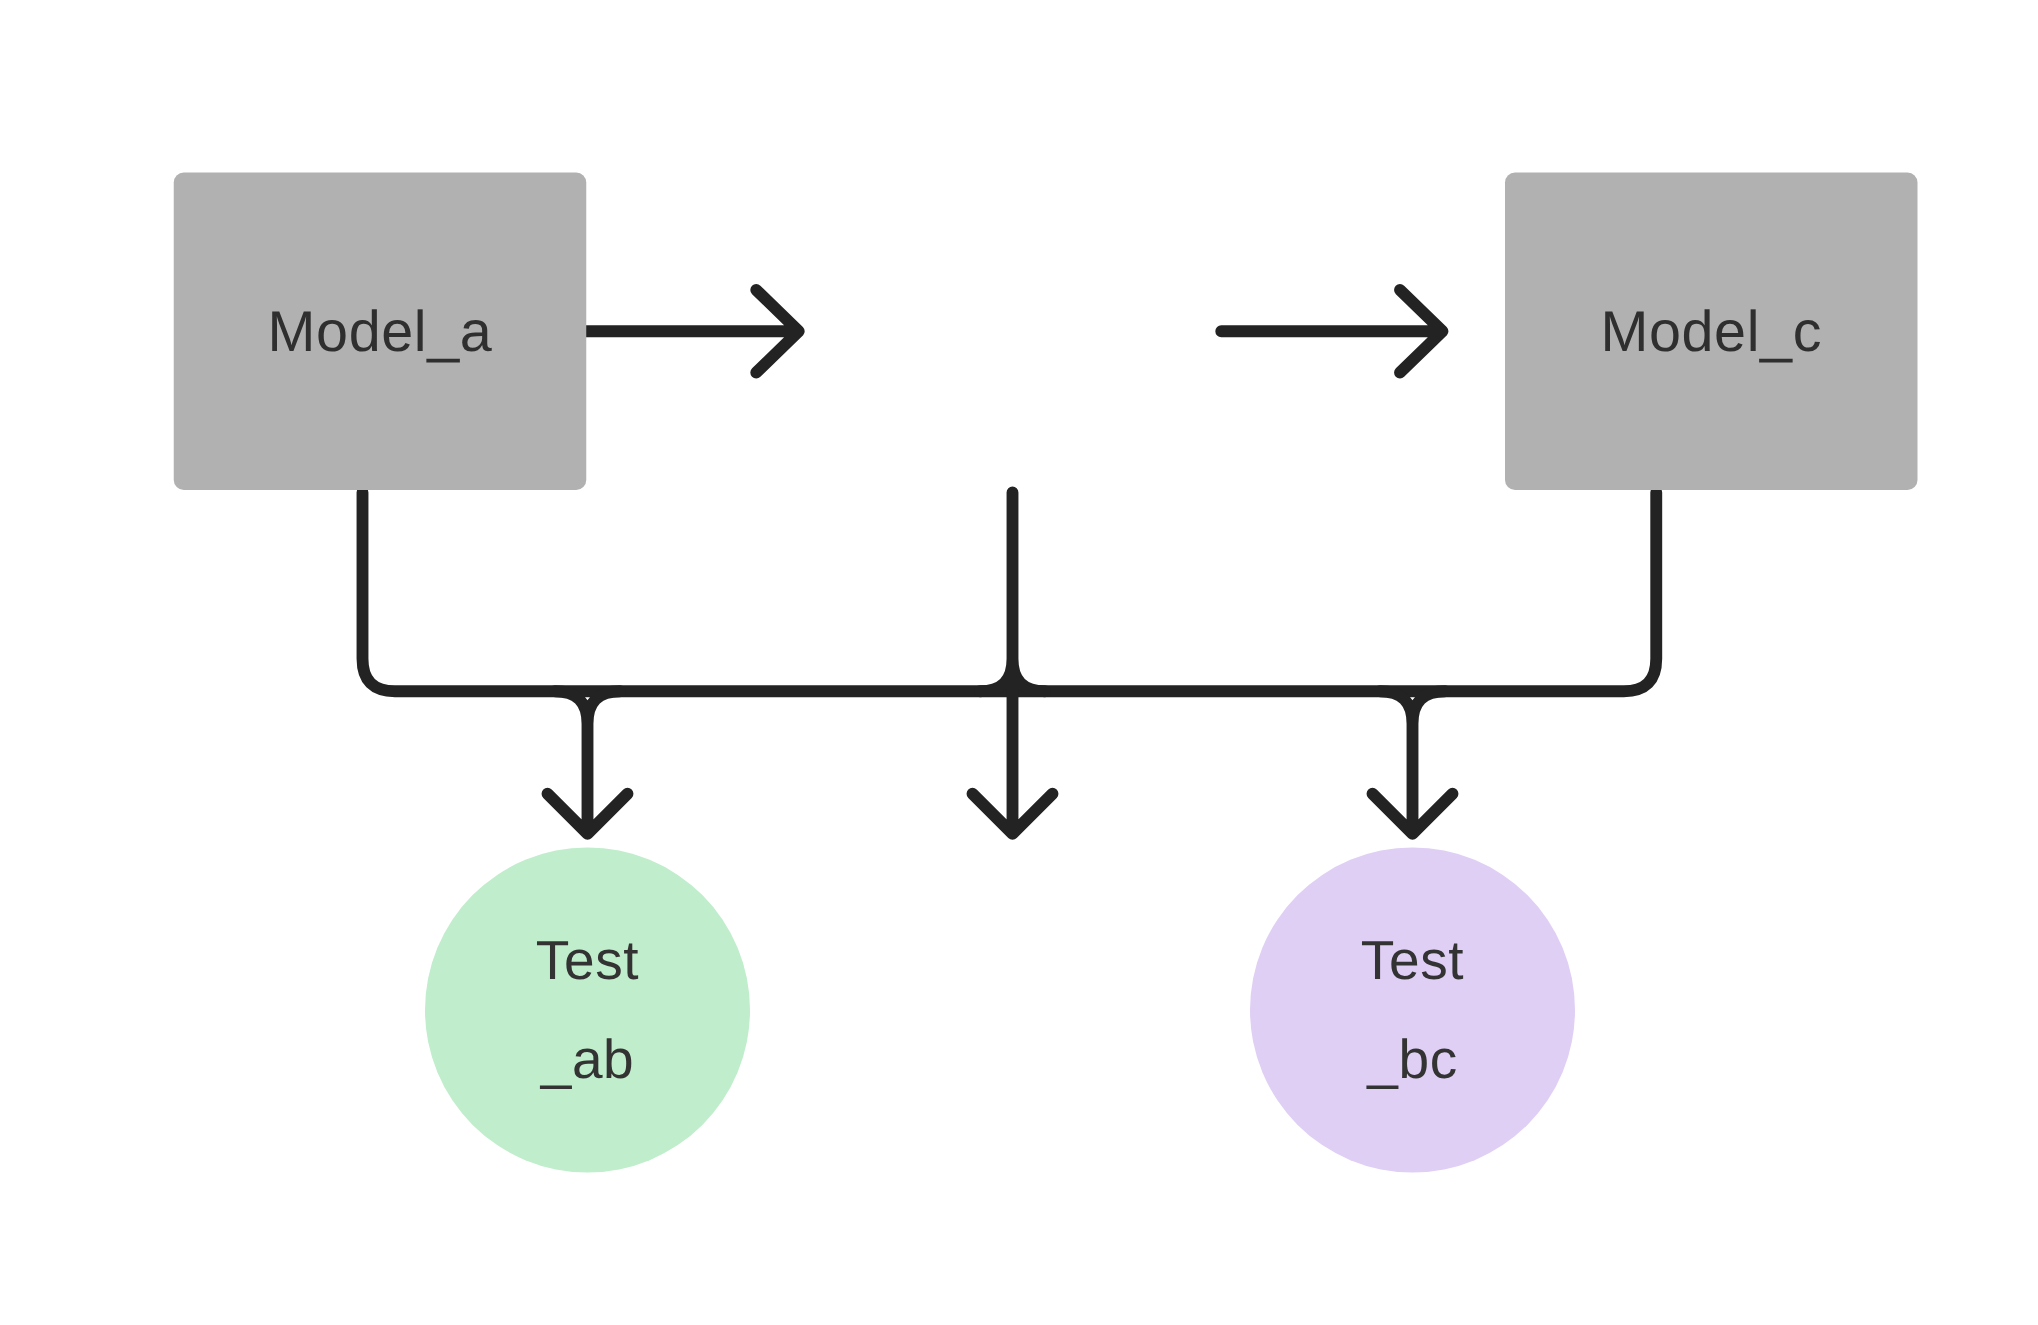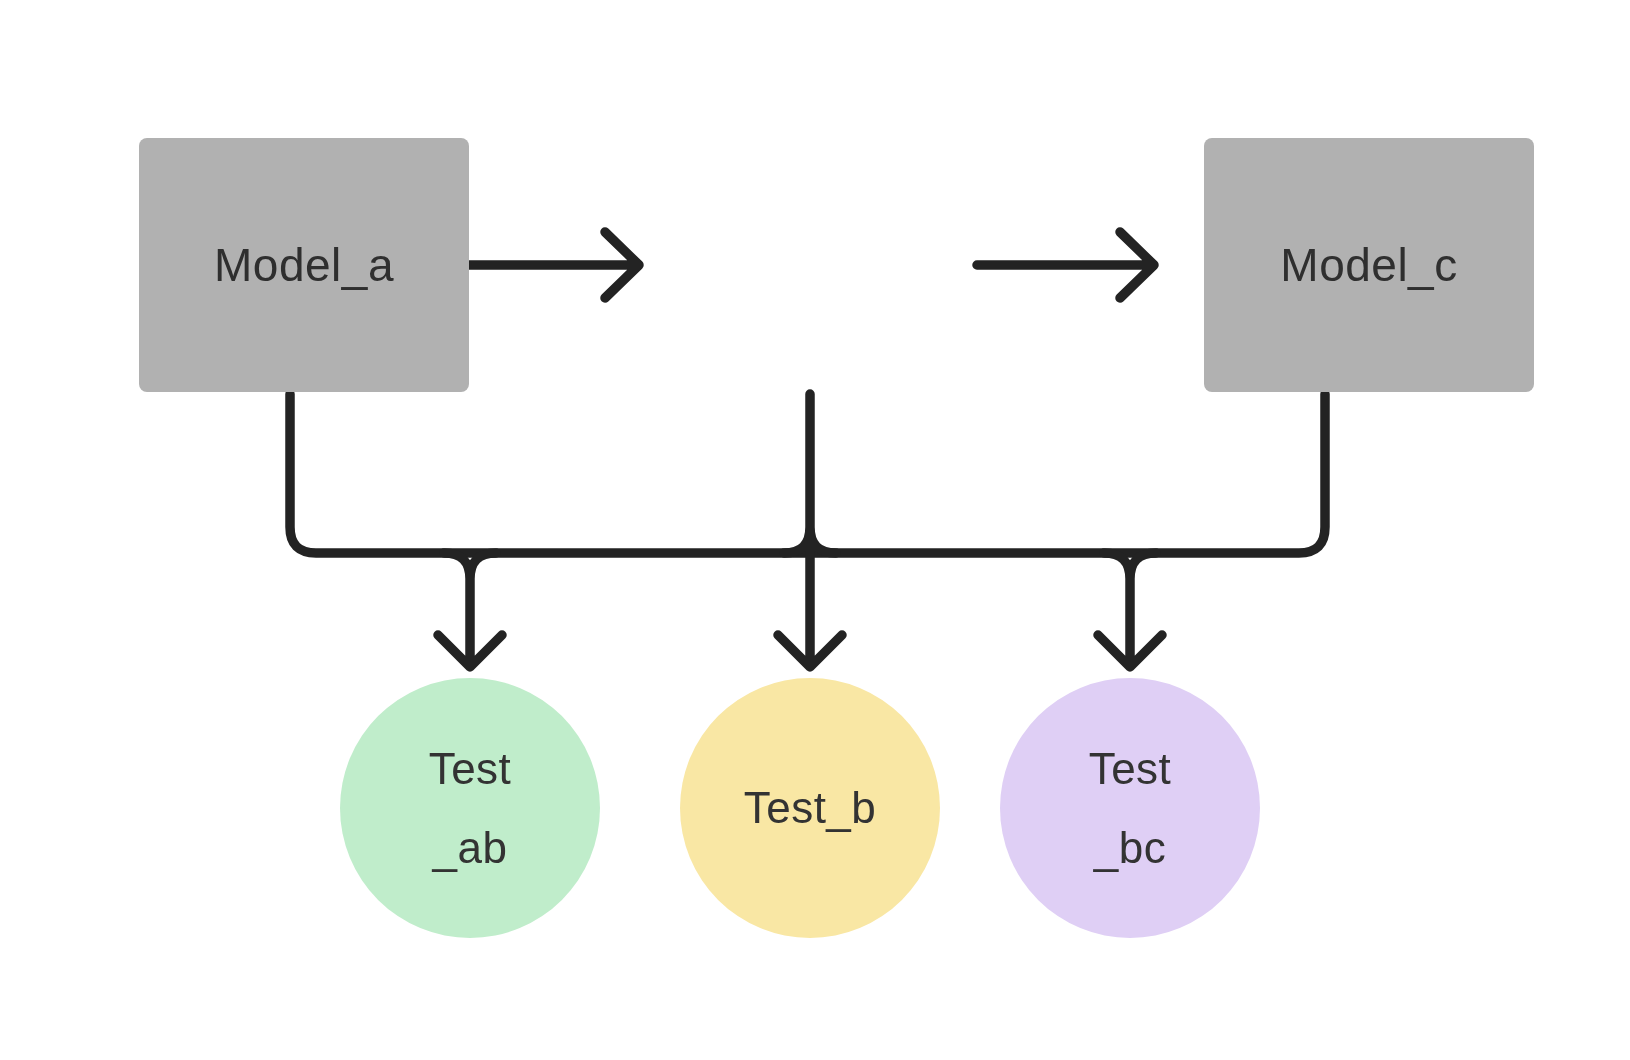--- a/index.html
+++ b/index.html
@@ -98,22 +98,19 @@
 
   <div class="model-node model-c" style="background-color: rgb(177, 177, 177); color: rgb(47, 47, 47);">
     <span>Model_c</span>
   </div>
 
   <div class="test-node test-ab" style="background-color: rgb(192, 237, 203); color: rgb(51, 51, 51);">
     <span>Test</span>
     <span>_ab</span>
   </div>
 
-  <div class="test-node test-b" style="background-color: rgb(249, 231, 164); color: rgb(51, 51, 51);">
-    <span>Test_b</span>
-  </div>
 
   <div class="test-node test-bc" style="background-color: rgb(223, 207, 245); color: rgb(51, 51, 51);">
     <span>Test</span>
     <span>_bc</span>
   </div>
 
 </div>
 
 </body></html>

